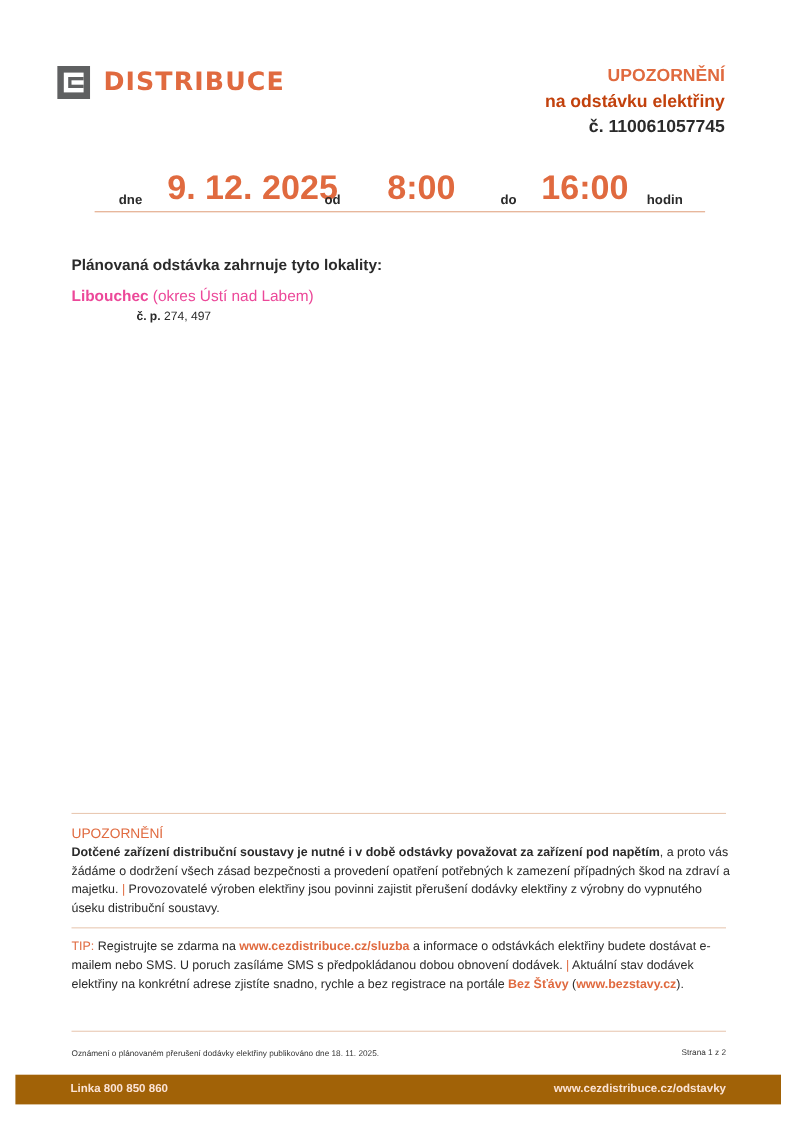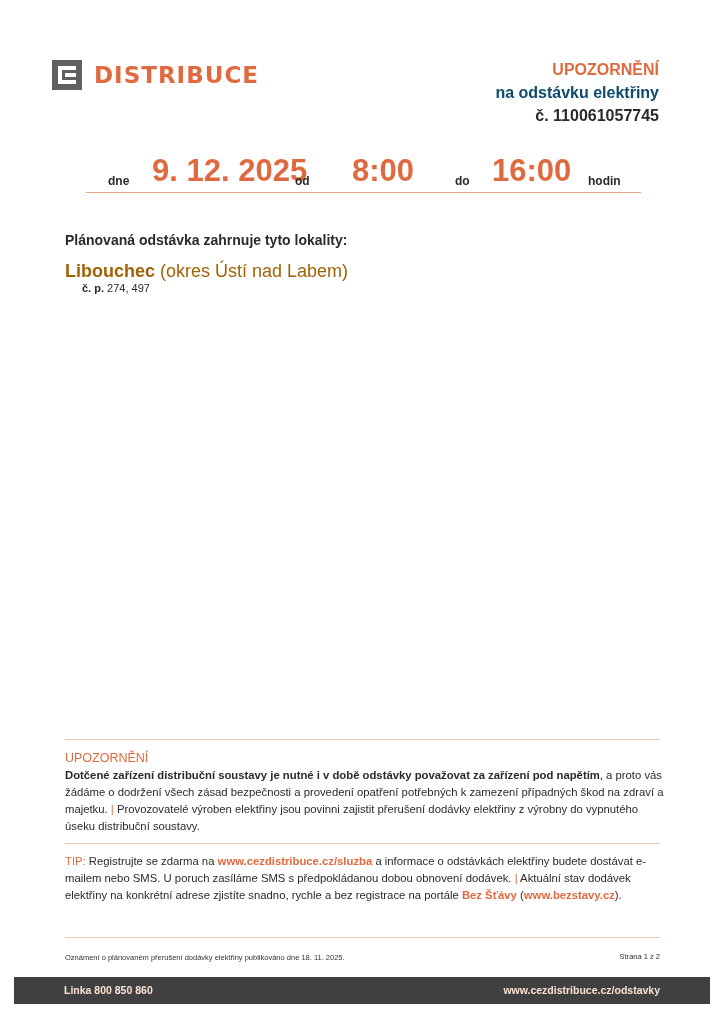--- a/index.html
+++ b/index.html
@@ -6,46 +6,46 @@
   html, body { width: 724px; height: 1024px; background: #ffffff; overflow: hidden; }
   body { position: relative; font-family: "Liberation Sans", sans-serif; color: #2a2a2a; }
 
   .logo { position: absolute; left: 52px; top: 60px; display: flex; align-items: center; }
   .logo-mark { width: 30px; height: 30px; position: relative; }
   .logo-mark svg { display: block; }
   .logo-text { margin-left: 12px; font-family: "DejaVu Sans", sans-serif; font-size: 23px; font-weight: 600; color: #e06a3f; letter-spacing: 1px; line-height: 30px; }
 
   .header-right { position: absolute; right: 65px; top: 58px; text-align: right; font-weight: bold; }
   .hr-title { font-size: 16px; color: #e06a3f; line-height: 23px; }
-  .hr-sub { font-size: 16px; color: #0c4a6e; line-height: 23px; }
+  .hr-sub { font-size: 16px; color: #c2410c; line-height: 23px; }
   .hr-num { font-size: 16px; color: #2a2a2a; line-height: 23px; }
 
   .date-row { position: absolute; left: 86px; top: 163px; width: 555px; height: 30px; border-bottom: 1.5px solid #e2a684; }
   .date-row span { position: absolute; bottom: 4px; font-weight: bold; }
   .lbl { font-size: 12px; color: #2a2a2a; }
   .val { font-size: 31px; color: #e06a3f; bottom: 3px !important; }
 
   .loc-heading { position: absolute; left: 65px; top: 232px; font-size: 14px; font-weight: bold; color: #2a2a2a; }
-  .loc-town { position: absolute; left: 65px; top: 261px; font-size: 18px; color: #a16207; }
+  .loc-town { position: absolute; left: 65px; top: 261px; font-size: 14px; color: #ec4899; }
   .loc-town b { font-weight: bold; }
   .loc-numbers { position: absolute; left: 82px; top: 282px; font-size: 11px; color: #2a2a2a; }
-  .loc-numbers b { font-weight: bold; }
+  .loc-numbers b { font-weight: bold; margin-left: 42px; }
 
   .divider { position: absolute; left: 65px; width: 595px; height: 1px; background: #e9c9b3; }
 
   .section { position: absolute; left: 65px; width: 600px; font-size: 11.3px; line-height: 17px; color: #2a2a2a; }
   .sec-title { font-size: 12.5px; color: #e06a3f; line-height: 18px; }
   .orange { color: #e06a3f; }
   .orange-b { color: #e06a3f; font-weight: bold; text-align: right; }
   .sep { color: #e06a3f; }
 
   .footnote { position: absolute; left: 65px; top: 953px; font-size: 7.5px; color: #333; }
   .pageno { position: absolute; right: 64px; top: 952px; font-size: 7.5px; color: #333; }
 
-  .bottom-bar { position: absolute; left: 14px; top: 977px; width: 696px; height: 27px; background: #404040; color: #fbe3d6; font-weight: bold; font-size: 10.5px; }
+  .bottom-bar { position: absolute; left: 14px; top: 977px; width: 696px; height: 27px; background: #a16207; color: #fbe3d6; font-weight: bold; font-size: 10.5px; }
   .bottom-bar .left { position: absolute; left: 50px; top: 7px; }
   .bottom-bar .right { position: absolute; right: 50px; top: 7px; }
 </style>
 </head>
 <body>
 
 <div class="logo">
   <div class="logo-mark">
     <svg width="30" height="30" viewBox="0 0 30 30">
       <rect x="0" y="0" width="30" height="30" fill="#5f6061"></rect>

